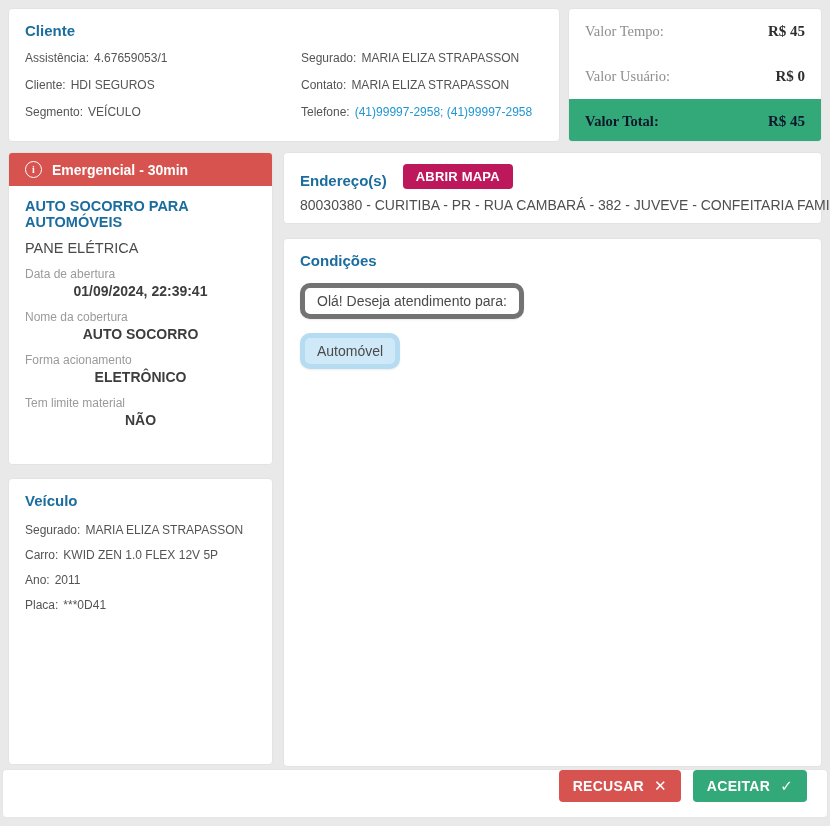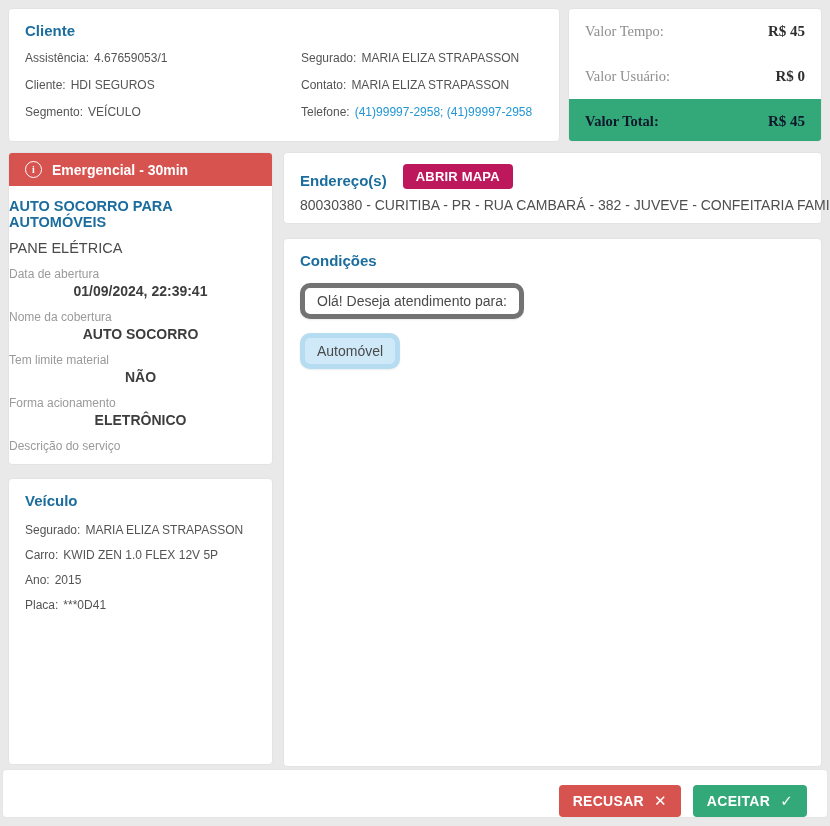--- a/index.html
+++ b/index.html
@@ -36,21 +36,21 @@
   .banner{
     height:33px;background:#d6534f;display:flex;align-items:center;gap:10px;
     padding:0 16px;color:#fff;font-weight:bold;font-size:14px;
   }
   .info-icon{
     width:15px;height:15px;flex:none;border:1.5px solid #fff;border-radius:50%;
     display:flex;align-items:center;justify-content:center;
     font-size:10px;font-weight:bold;line-height:1;
     font-family:"Liberation Serif","DejaVu Serif",serif;
   }
-  .svc-body{padding:12px 0;}
+  .svc-body{padding:12px 16px;}
   .svc-title{color:#1b6d9e;font-weight:bold;font-size:14.5px;margin-bottom:10px;}
   .svc-sub{color:#4a4a4a;font-size:14.5px;margin-bottom:6px;}
   .fgroup{margin-top:11px;}
   .flbl{color:#9a9a9a;font-size:12px;}
   .fval{color:#3d3d3d;font-weight:bold;font-size:14px;margin-top:2px;text-align:center;}
 
   
   .card-veiculo{left:8px;top:478px;width:265px;height:287px;padding:13px 16px;}
   .card-veiculo .crow{line-height:25px;white-space:normal;}
   .veh-rows{margin-top:9px;}
@@ -72,21 +72,21 @@
     font-size:14px;color:#4a4a4a;background:#fff;border:5px solid #737373;
     box-shadow:0 1px 2px rgba(0,0,0,.08);
   }
   .chip-blue{background:#cfe9f8;border-color:#b5dcf0;}
   .chips{display:flex;flex-direction:column;align-items:flex-start;}
 
   
   .footer{
     position:absolute;left:2px;top:769px;width:826px;height:49px;
     background:#fff;border:1px solid #e5e5e5;border-radius:4px;box-sizing:border-box;
-    display:flex;align-items:flex-end;justify-content:flex-end;gap:12px;padding:0 20px;
+    display:flex;align-items:flex-start;justify-content:flex-end;gap:12px;padding:0 20px;
   }
   .btn{
     display:inline-flex;align-items:center;gap:10px;border:none;border-radius:4px;
     color:#fff;font-weight:bold;font-size:14px;padding:7px 14px;cursor:pointer;
     font-family:inherit;letter-spacing:.3px;
   }
   .btn .bicon{font-size:15px;font-weight:normal;}
   .btn-recusar{background:#d6534f;}
   .btn-aceitar{background:#33a878;}
 </style>
@@ -154,48 +154,44 @@
       <div class="svc-sub">PANE ELÉTRICA</div>
       <div class="fgroup">
         <div class="flbl">Data de abertura</div>
         <div class="fval">01/09/2024, 22:39:41</div>
       </div>
       <div class="fgroup">
         <div class="flbl">Nome da cobertura</div>
         <div class="fval">AUTO SOCORRO</div>
       </div>
       <div class="fgroup">
+        <div class="flbl">Forma acionamento</div>
+        <div class="fval">ELETRÔNICO</div>
+      </div>
+      <div class="fgroup">
         <div class="flbl">Tem limite material</div>
         <div class="fval">NÃO</div>
-      </div>
-      <div class="fgroup">
-        <div class="flbl">Forma acionamento</div>
-        <div class="fval">ELETRÔNICO</div>
-      </div>
-      <div class="fgroup">
-        <div class="flbl">Descrição do serviço</div>
-        <div class="fval">.</div>
       </div>
     </div>
   </div>
 
   <div class="card card-veiculo">
     <div class="card-title">Veículo</div>
     <div class="veh-rows">
       <div class="crow">
         <span>Segurado:</span>
         <span>MARIA ELIZA STRAPASSON</span>
       </div>
       <div class="crow">
         <span>Carro:</span>
         <span>KWID ZEN 1.0 FLEX 12V 5P</span>
       </div>
       <div class="crow">
         <span>Ano:</span>
-        <span>2015</span>
+        <span>2011</span>
       </div>
       <div class="crow">
         <span>Placa:</span>
         <span>***0D41</span>
       </div>
     </div>
   </div>
 
   <div class="card card-endereco">
     <div class="end-head">

